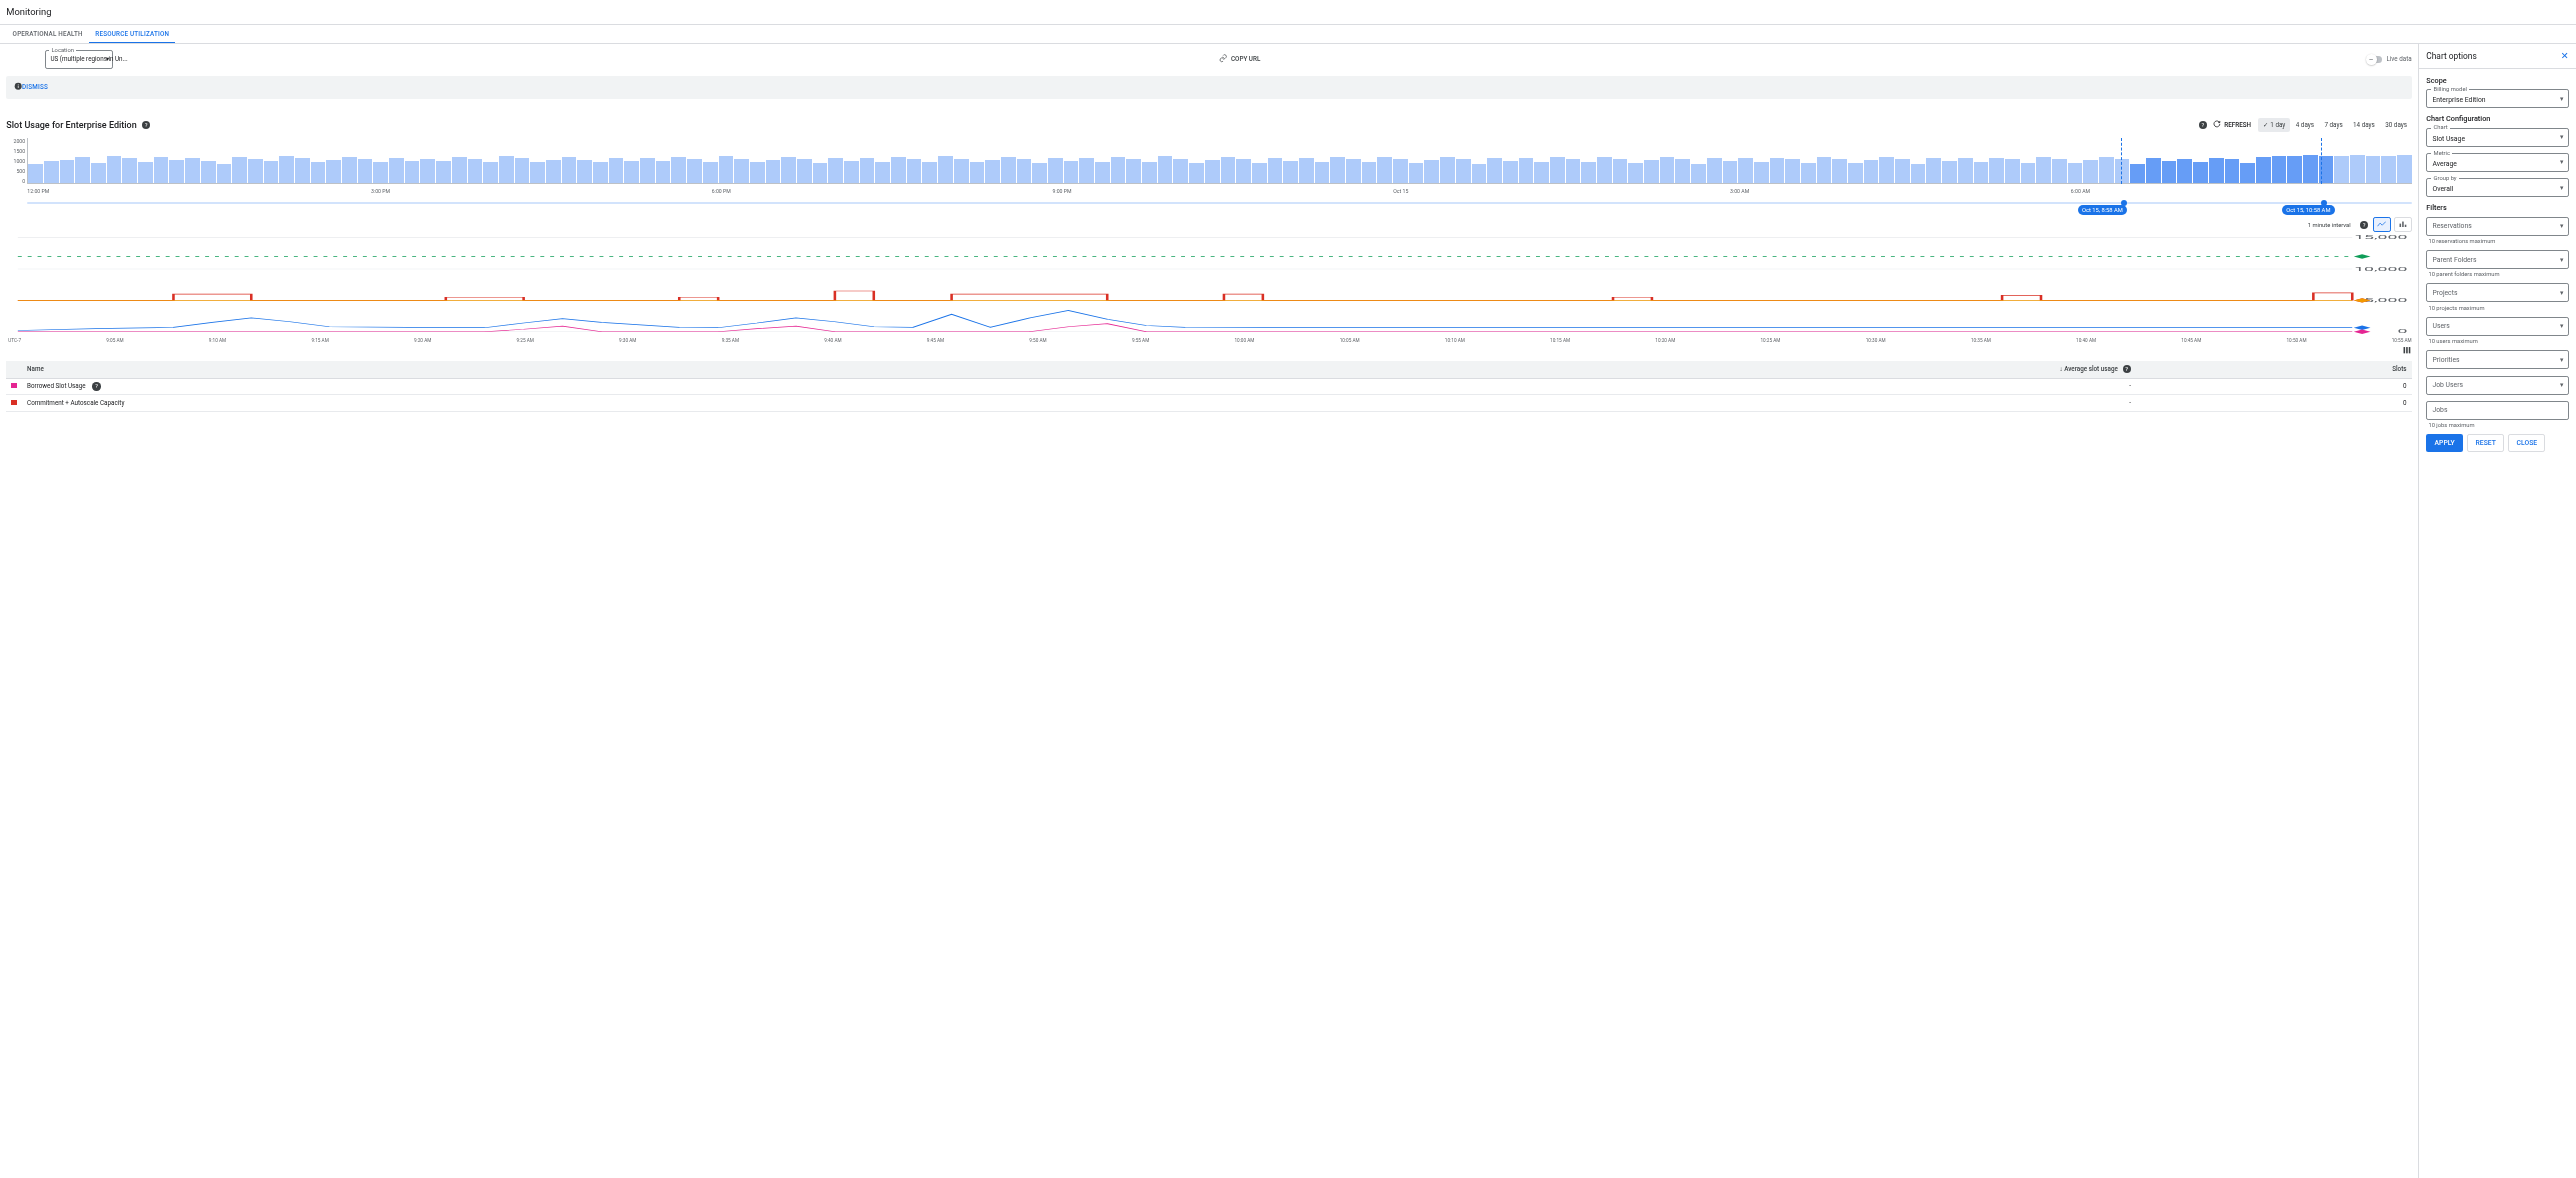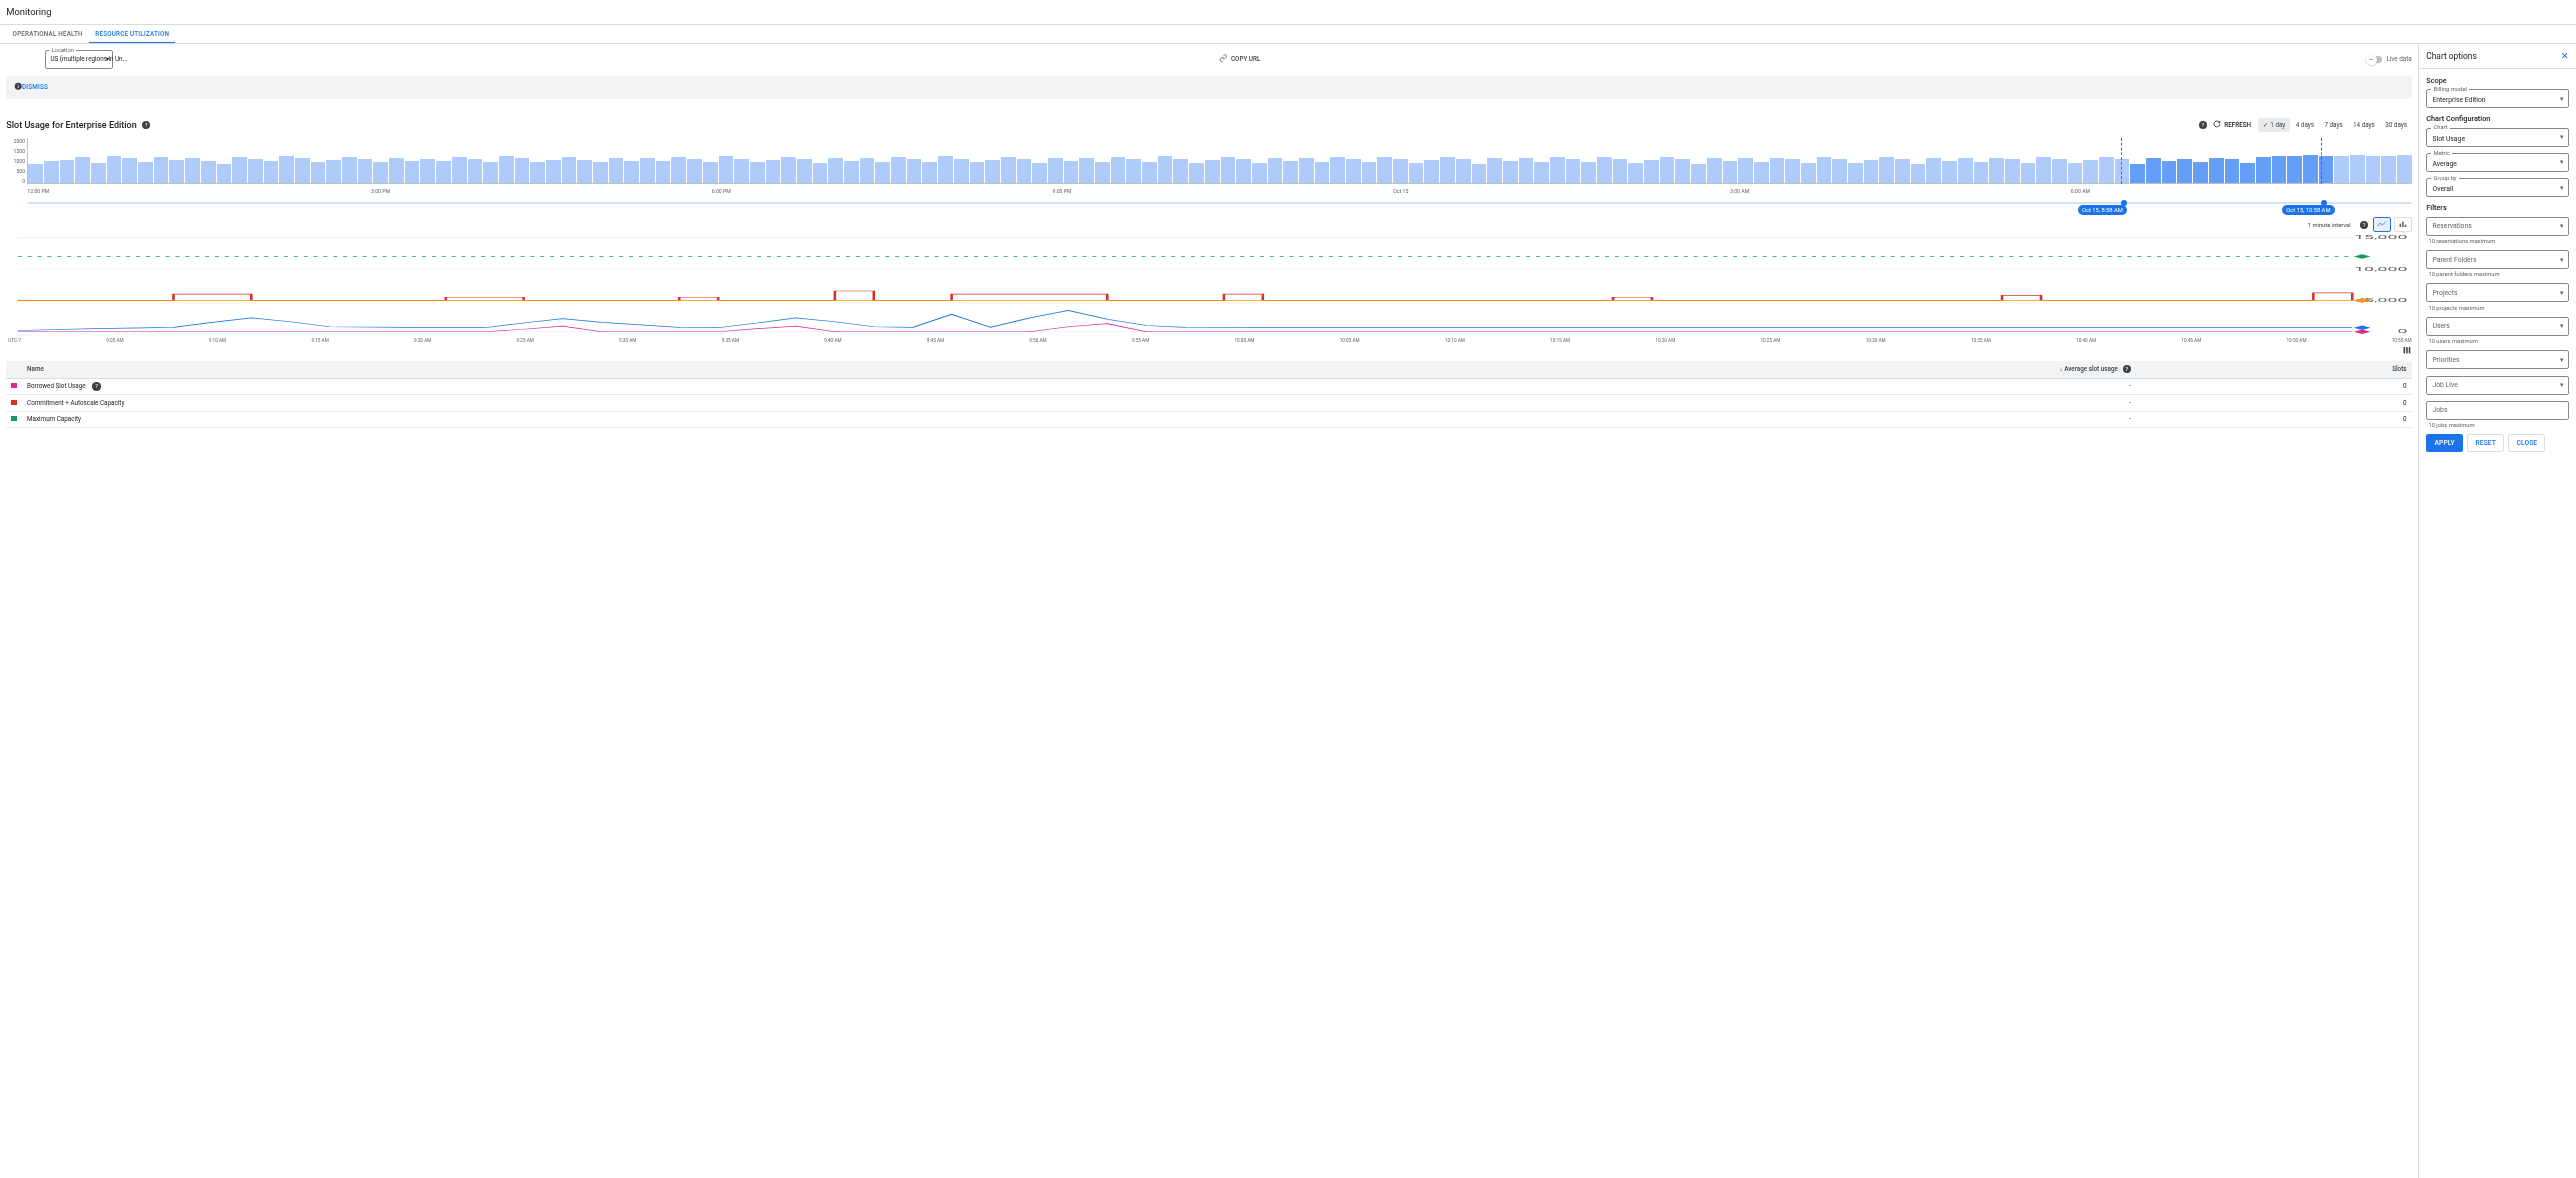--- a/index.html
+++ b/index.html
@@ -424,26 +424,20 @@
               <td>Borrowed Slot Usage <span class="help-icon">?</span></td>
               <td class="r">-</td>
               <td class="r">0</td>
             </tr>
             <tr>
               <td><span class="sw" style="background:#d93025"></span></td>
               <td>Commitment + Autoscale Capacity</td>
               <td class="r">-</td>
               <td class="r">0</td>
             </tr>
-            <tr>
-              <td><span class="sw" style="background:#0f9d58"></span></td>
-              <td>Maximum Capacity</td>
-              <td class="r">-</td>
-              <td class="r">0</td>
-            </tr>
           </tbody>
       </table>
 
     </div>
 
     <div class="side">
       <div class="side-title">
         <span>Chart options</span>
         <span class="close-x">✕</span>
       </div>
@@ -497,21 +491,21 @@
         <span class="fcaret">▾</span>
       </div>
       <div class="hint">10 users maximum</div>
 
       <div class="field nolegend">
         <span>Priorities</span>
         <span class="fcaret">▾</span>
       </div>
 
       <div class="field nolegend">
-        <span>Job Live</span>
+        <span>Job Users</span>
         <span class="fcaret">▾</span>
       </div>
 
       <div class="field nolegend">
         <span>Jobs</span>
       </div>
       <div class="hint">10 jobs maximum</div>
 
       <div class="btn-row">
         <div class="btn primary">APPLY</div>

